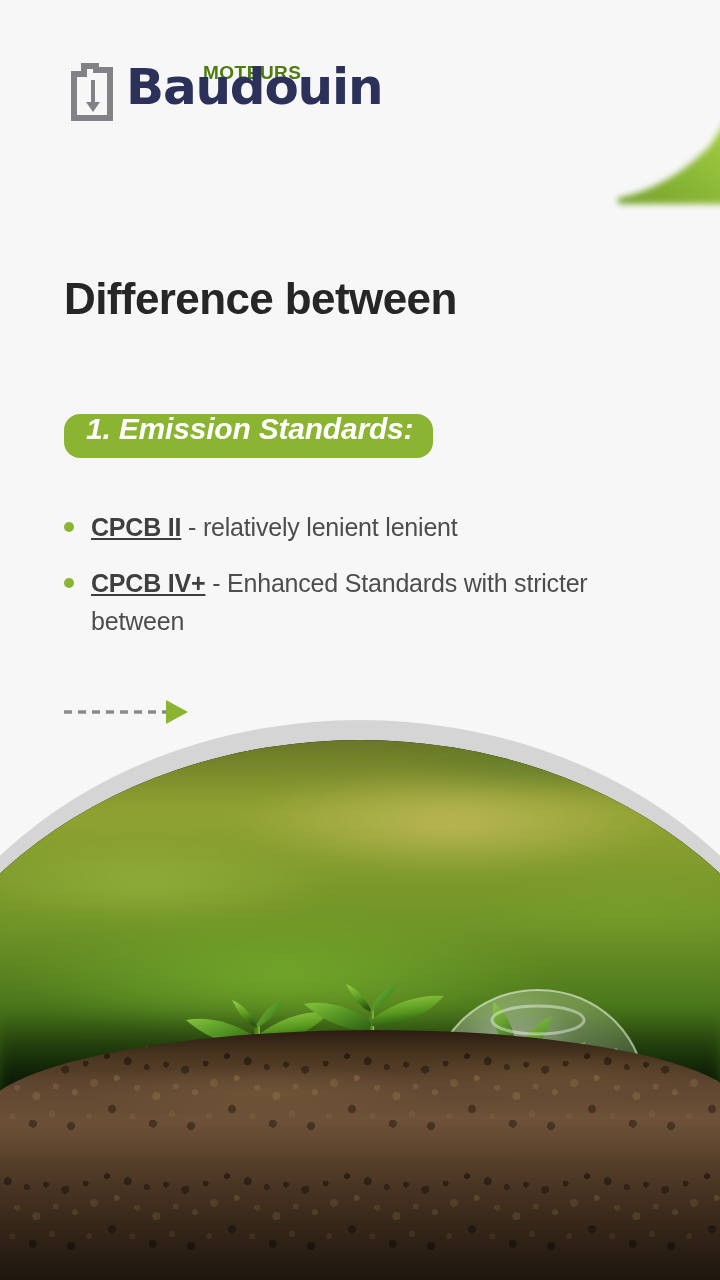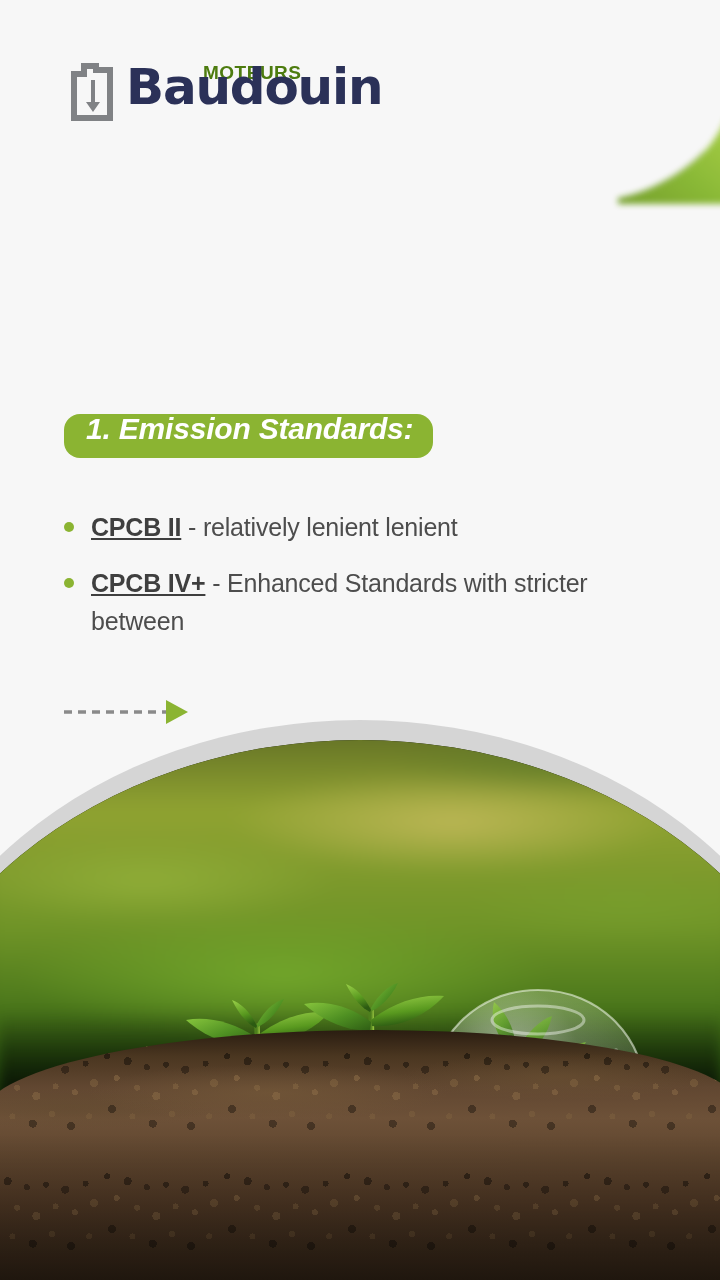--- a/index.html
+++ b/index.html
@@ -302,20 +302,21 @@
     <path d="M10 12 L10 56 L46 56 L46 8 L32 8 L32 4 L20 4 L20 12 Z" fill="none" stroke="#808285" stroke-width="6" stroke-linejoin="miter"></path>
     <path d="M27 18 L27 40 L22 40 L29 50 L36 40 L31 40 L31 18 Z" fill="#808285"></path>
   </svg>
   <span class="logo-words">
     <span class="logo-moteurs">MOTEURS</span>
     <span class="logo-baudouin">Baudouin</span>
   </span>
 </div>
 
 <h1 class="headline">
+  <span class="line">Difference between</span>
 </h1>
 
 <div class="section-banner">
   <span class="section-banner-text">1. Emission Standards:</span>
 </div>
 
 <ul class="bullets" style="list-style:none;margin:0;padding:0;">
   <li class="bullet-row">
     <span class="bullet-dot"></span>
     <span class="bullet-text"><span class="term">CPCB II</span><span> - relatively lenient lenient</span></span>

